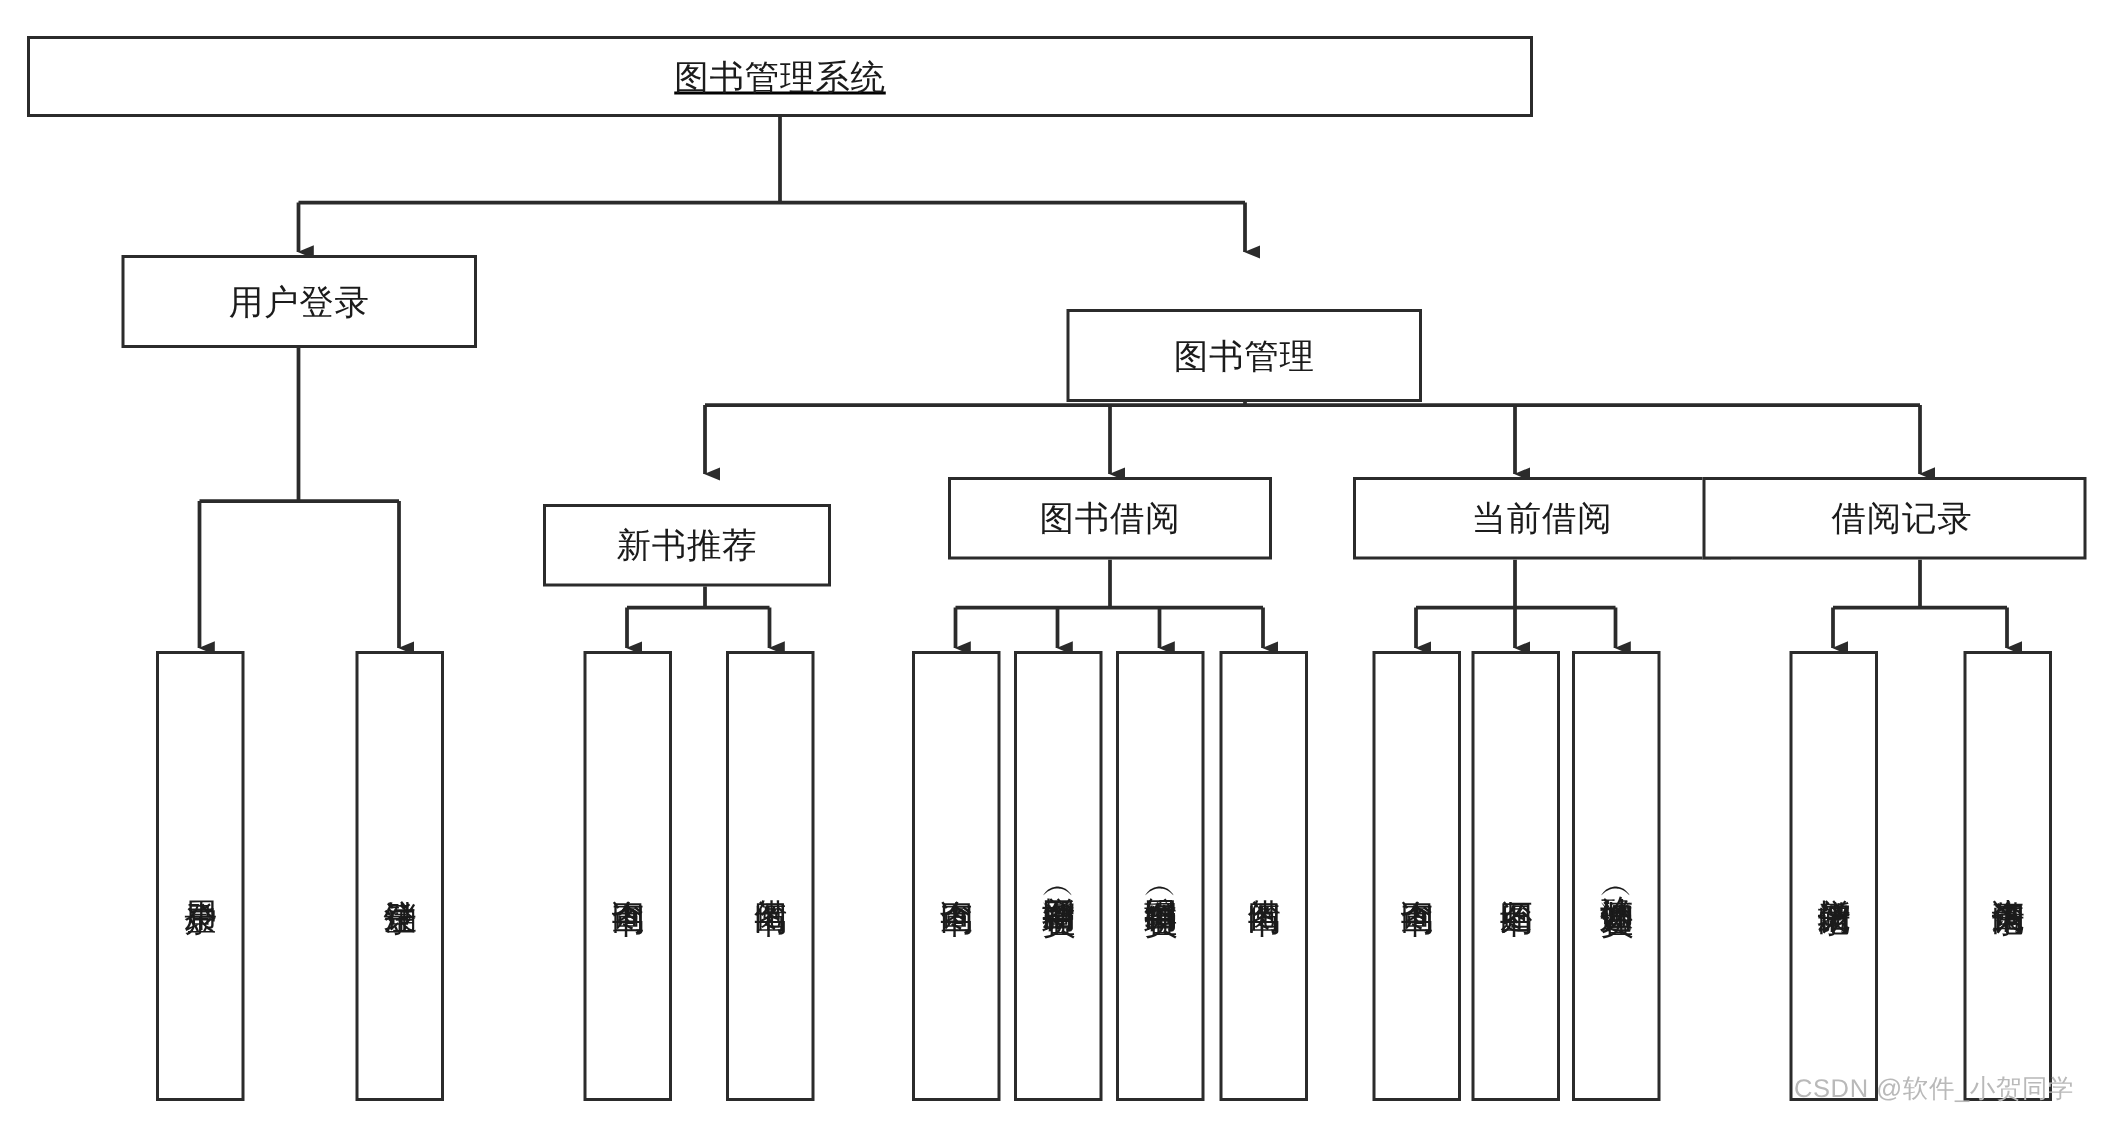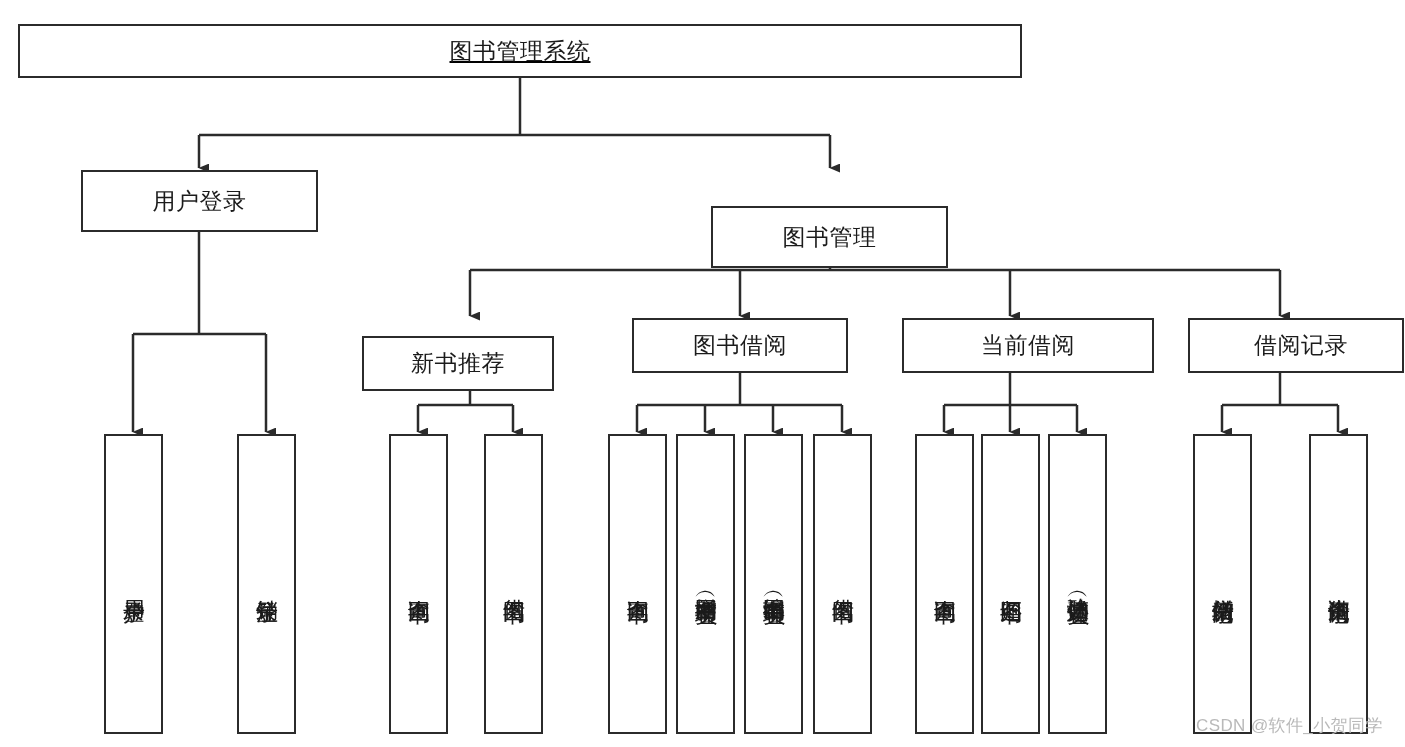--- a/index.html
+++ b/index.html
@@ -133,21 +133,21 @@
 
   <div class="node-box" style="left:362px; top:336px; width:192px; height:55px;">
     <span class="node-label-h">新书推荐</span>
   </div>
   <div class="node-box" style="left:632px; top:318px; width:216px; height:55px;">
     <span class="node-label-h">图书借阅</span>
   </div>
   <div class="node-box" style="left:902px; top:318px; width:252px; height:55px;">
     <span class="node-label-h">当前借阅</span>
   </div>
-  <div class="node-box" style="left:1188px; top:318px; width:216px; height:55px;padding-left:10px;">
+  <div class="node-box" style="left:1135px; top:318px; width:256px; height:55px;padding-left:10px;">
     <span class="node-label-h">借阅记录</span>
   </div>
 
   <div class="node-box" style="left:104px; top:434px; width:59px; height:300px;">
     <span class="node-label-v">用户登录</span>
   </div>
   <div class="node-box" style="left:237px; top:434px; width:59px; height:300px;">
     <span class="node-label-v">注销登录</span>
   </div>
 

